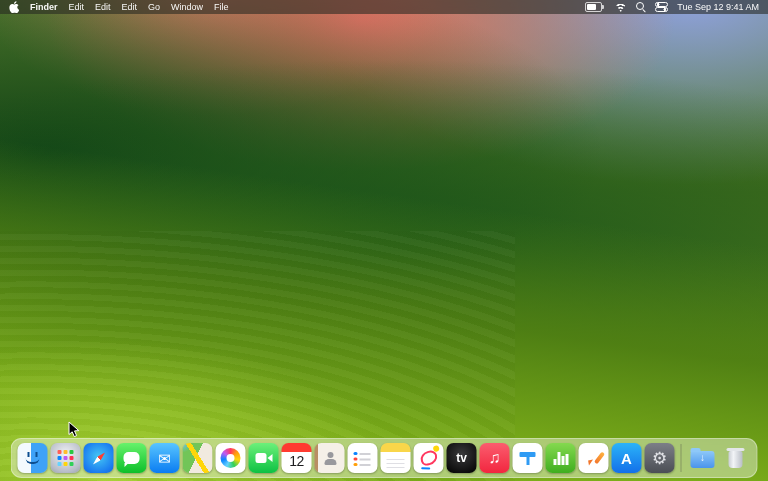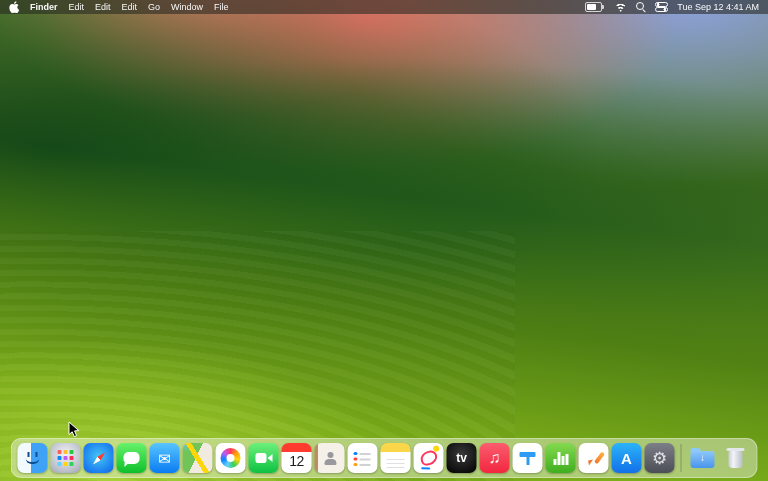--- a/index.html
+++ b/index.html
@@ -152,21 +152,21 @@
         <span class="menu-item">Go</span>
         <span class="menu-item">Window</span>
         <span class="menu-item">File</span>
       </div>
     <div class="status-area">
         <span class="status battery-icon"></span>
         <span class="status wifi-icon"></span>
         <span class="status spotlight-icon"></span>
         <span class="status control-center-icon"></span>
       </div>
-    <span class="clock">Tue Sep 12  4:41 AM</span>
+    <span class="clock">Tue Sep 12  9:41 AM</span>
   </div>
 
   <div class="dock">
       <div class="dock-item">
         <div class="dock-icon i-finder" style="background: linear-gradient(90deg, rgb(243, 250, 254) 0px, rgb(243, 250, 254) 46%, rgb(63, 162, 247) 46%);">
           <span class="glyph g-finder"></span>
         </div>
       </div>
       <div class="dock-item">
         <div class="dock-icon i-launchpad" style="background: radial-gradient(circle at 50% 38%, rgb(243, 244, 246), rgb(185, 190, 201) 72%, rgb(154, 160, 173));">

